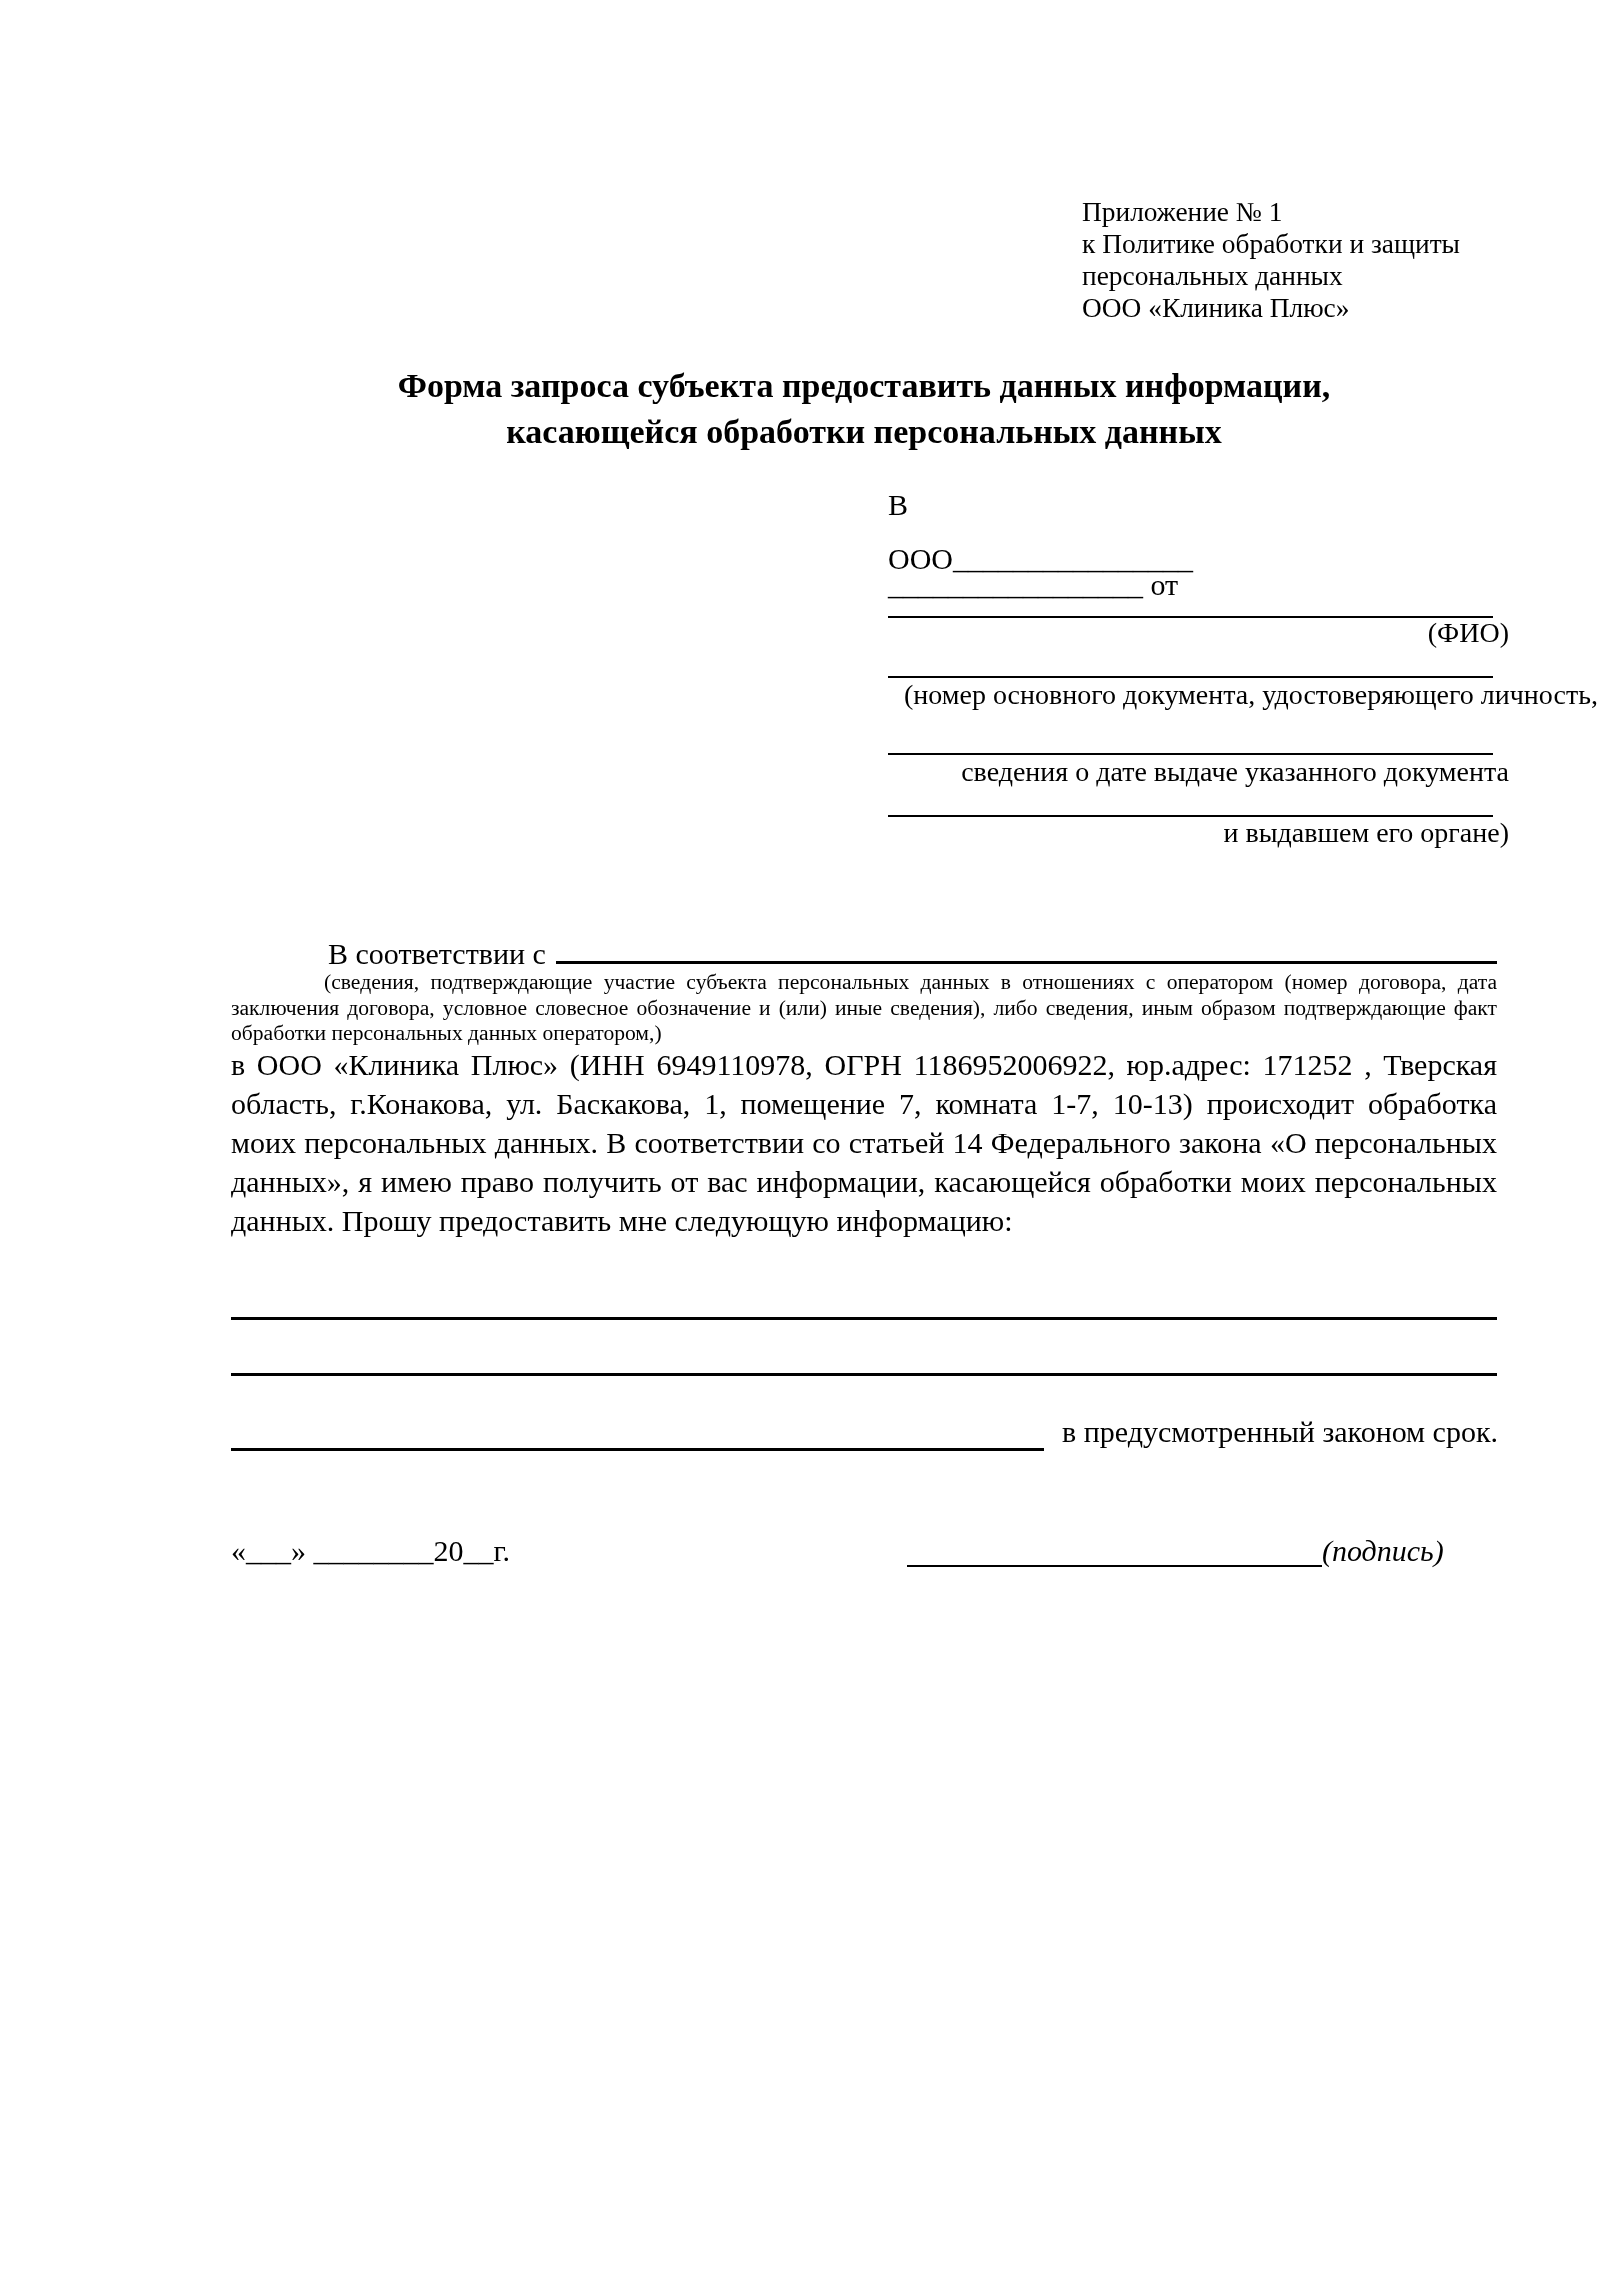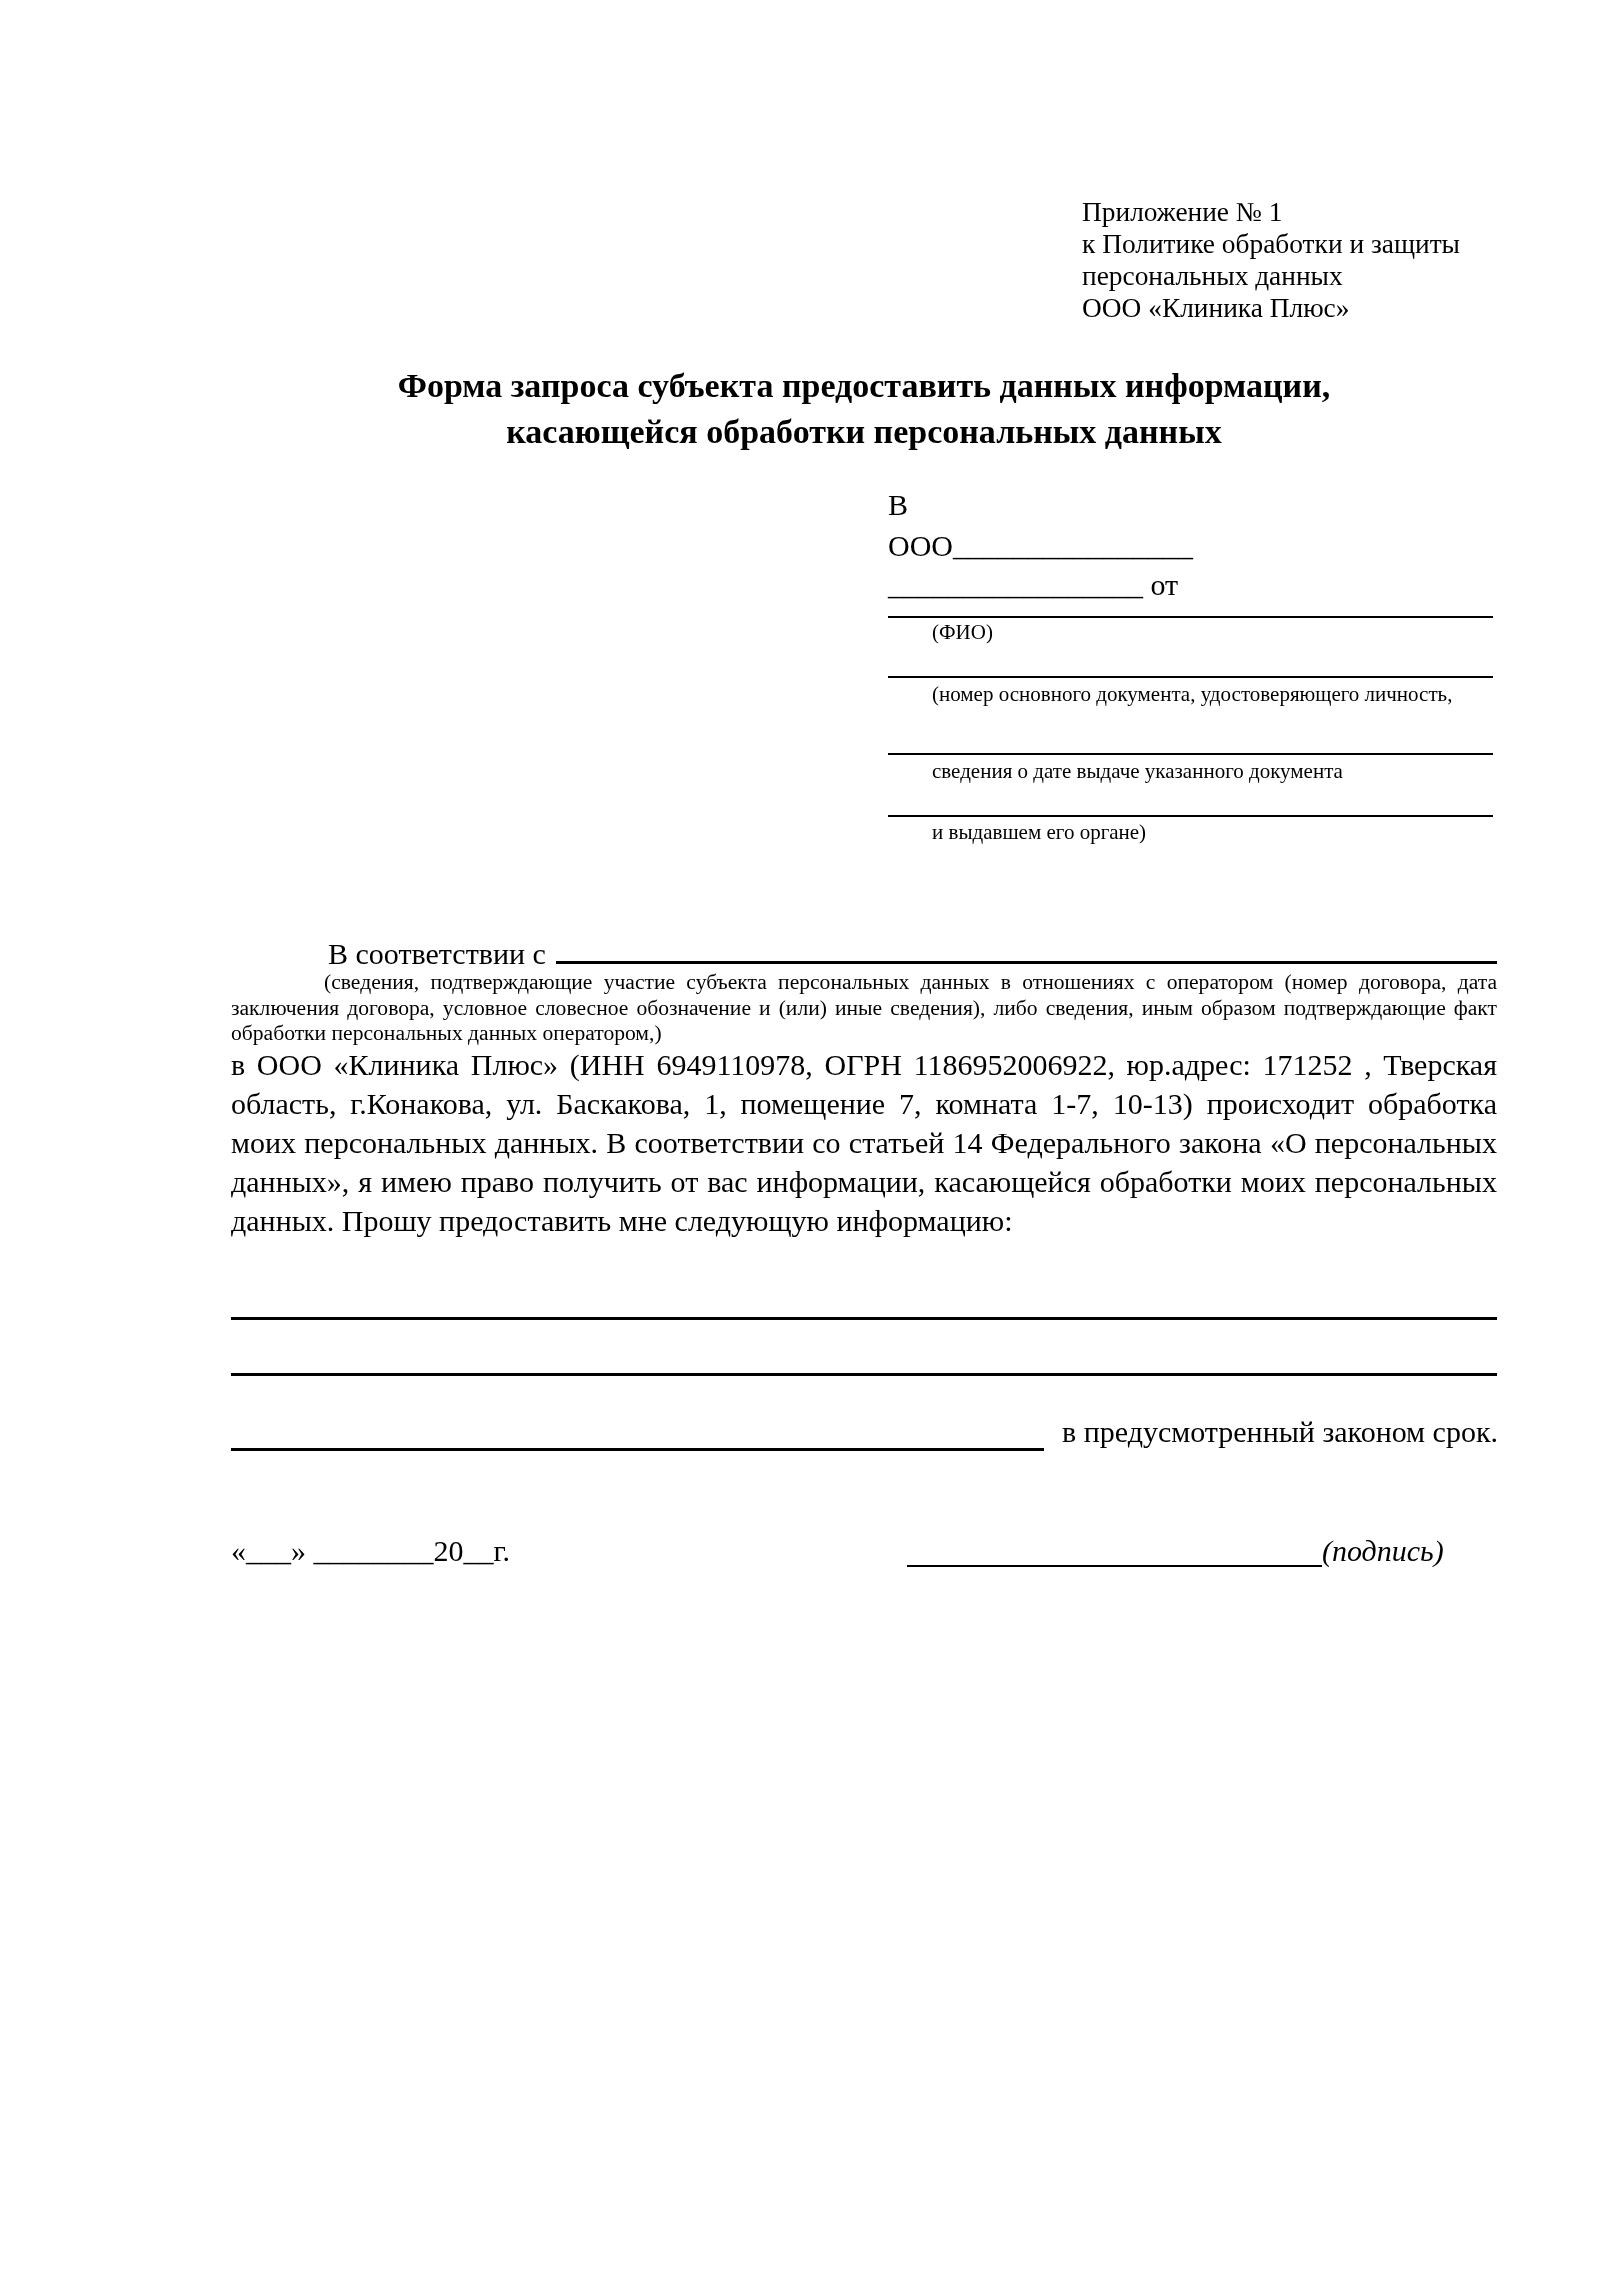--- a/index.html
+++ b/index.html
@@ -13,21 +13,21 @@
   }
   .abs{position:absolute;}
   
   .appendix{left:1082px;top:196px;font-size:27.4px;line-height:32px;white-space:nowrap;}
   
   .doc-title{left:231px;top:363px;width:1266px;text-align:center;font-weight:bold;font-size:34px;line-height:46px;}
   
   .addr-row{left:888px;font-size:30px;white-space:nowrap;}
   .rule{border-top:2.9px solid #000;height:0;}
   .rule-wide{border-top:3.9px solid #000;height:0;}
-  .addr-caption{left:932px;width:605px;text-align:left;font-size:21px;line-height:25.5px;white-space:nowrap;}
+  .addr-caption{left:904px;width:605px;text-align:right;font-size:28px;line-height:25.5px;white-space:nowrap;}
   
   .zapros{left:231px;top:895px;width:1266px;text-align:center;font-size:30px;}
   .sootv{left:231px;top:932px;width:1266px;display:flex;align-items:baseline;font-size:30px;justify-content:flex-end;}
   .sootv .lead{padding-left:97px;white-space:nowrap;}
   .fill-line{flex:1 1 auto;border-bottom:3.9px solid #000;height:29px;margin-left:9.8px;}
   .fineprint{left:231px;top:970px;width:1266px;font-size:21.6px;line-height:25.5px;text-align:justify;text-indent:93px;}
   .bodytext{left:231px;top:1045px;width:1266px;font-size:30px;line-height:39px;text-align:justify;}
   
   .reply1{left:231px;top:1379px;width:1266px;font-size:30px;line-height:39px;text-align:justify;text-align-last:justify;text-indent:103px;white-space:nowrap;}
   .reply2-text{left:1044px;top:1415px;width:454px;text-align:right;font-size:30px;white-space:nowrap;}
@@ -47,21 +47,21 @@
     <div>персональных данных</div>
     <div>ООО «Клиника Плюс»</div>
   </div>
 
   <div class="abs doc-title">
     <div>Форма запроса субъекта предоставить данных информации,</div>
     <div>касающейся обработки персональных данных</div>
   </div>
 
   <div class="abs addr-row" style="top:488px;">В</div>
-  <div class="abs addr-row" style="top:529px;text-align:right;">ООО________________</div>
+  <div class="abs addr-row" style="top:542px;text-align:right;">ООО________________</div>
   <div class="abs addr-row" style="top:568px;">_________________ от</div>
 
   <div class="abs rule" style="left:888px;width:605px;top:616px;"></div>
   <div class="abs addr-caption" style="top:620px;">(ФИО)</div>
 
   <div class="abs rule" style="left:888px;width:605px;top:676px;"></div>
   <div class="abs addr-caption" style="top:682px;">(номер основного документа, удостоверяющего личность,</div>
 
   <div class="abs rule" style="left:888px;width:605px;top:753px;"></div>
   <div class="abs addr-caption" style="top:759px;">сведения о дате выдаче указанного документа</div>

